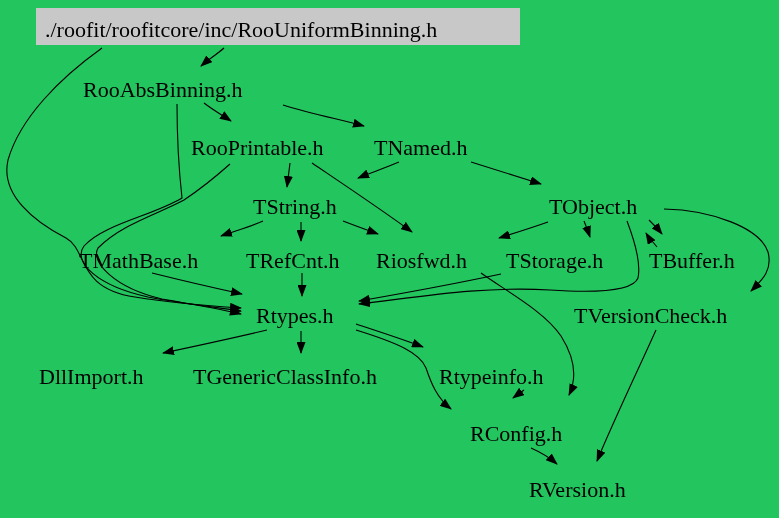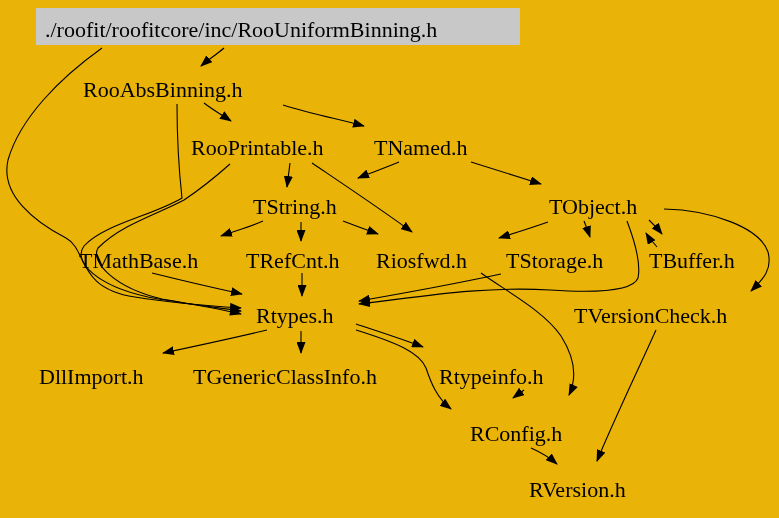--- a/index.html
+++ b/index.html
@@ -1,16 +1,16 @@
 <!DOCTYPE html>
 <html><head>
 <meta charset="utf-8">
 <style>
   html,body{margin:0;padding:0;background:#ffffff;}
-  .canvas{position:relative;width:779px;height:518px;background:#eab308;overflow:hidden;}
+  .canvas{position:relative;width:779px;height:518px;background:#22c55e;overflow:hidden;}
   svg text{
     font-family:"Liberation Serif","DejaVu Serif",serif;
     font-size:22px;
     fill:#000000;
   }
   svg .edge{fill:none;stroke:#000000;stroke-width:1.1;}
 </style>
 </head>
 <body>
 

